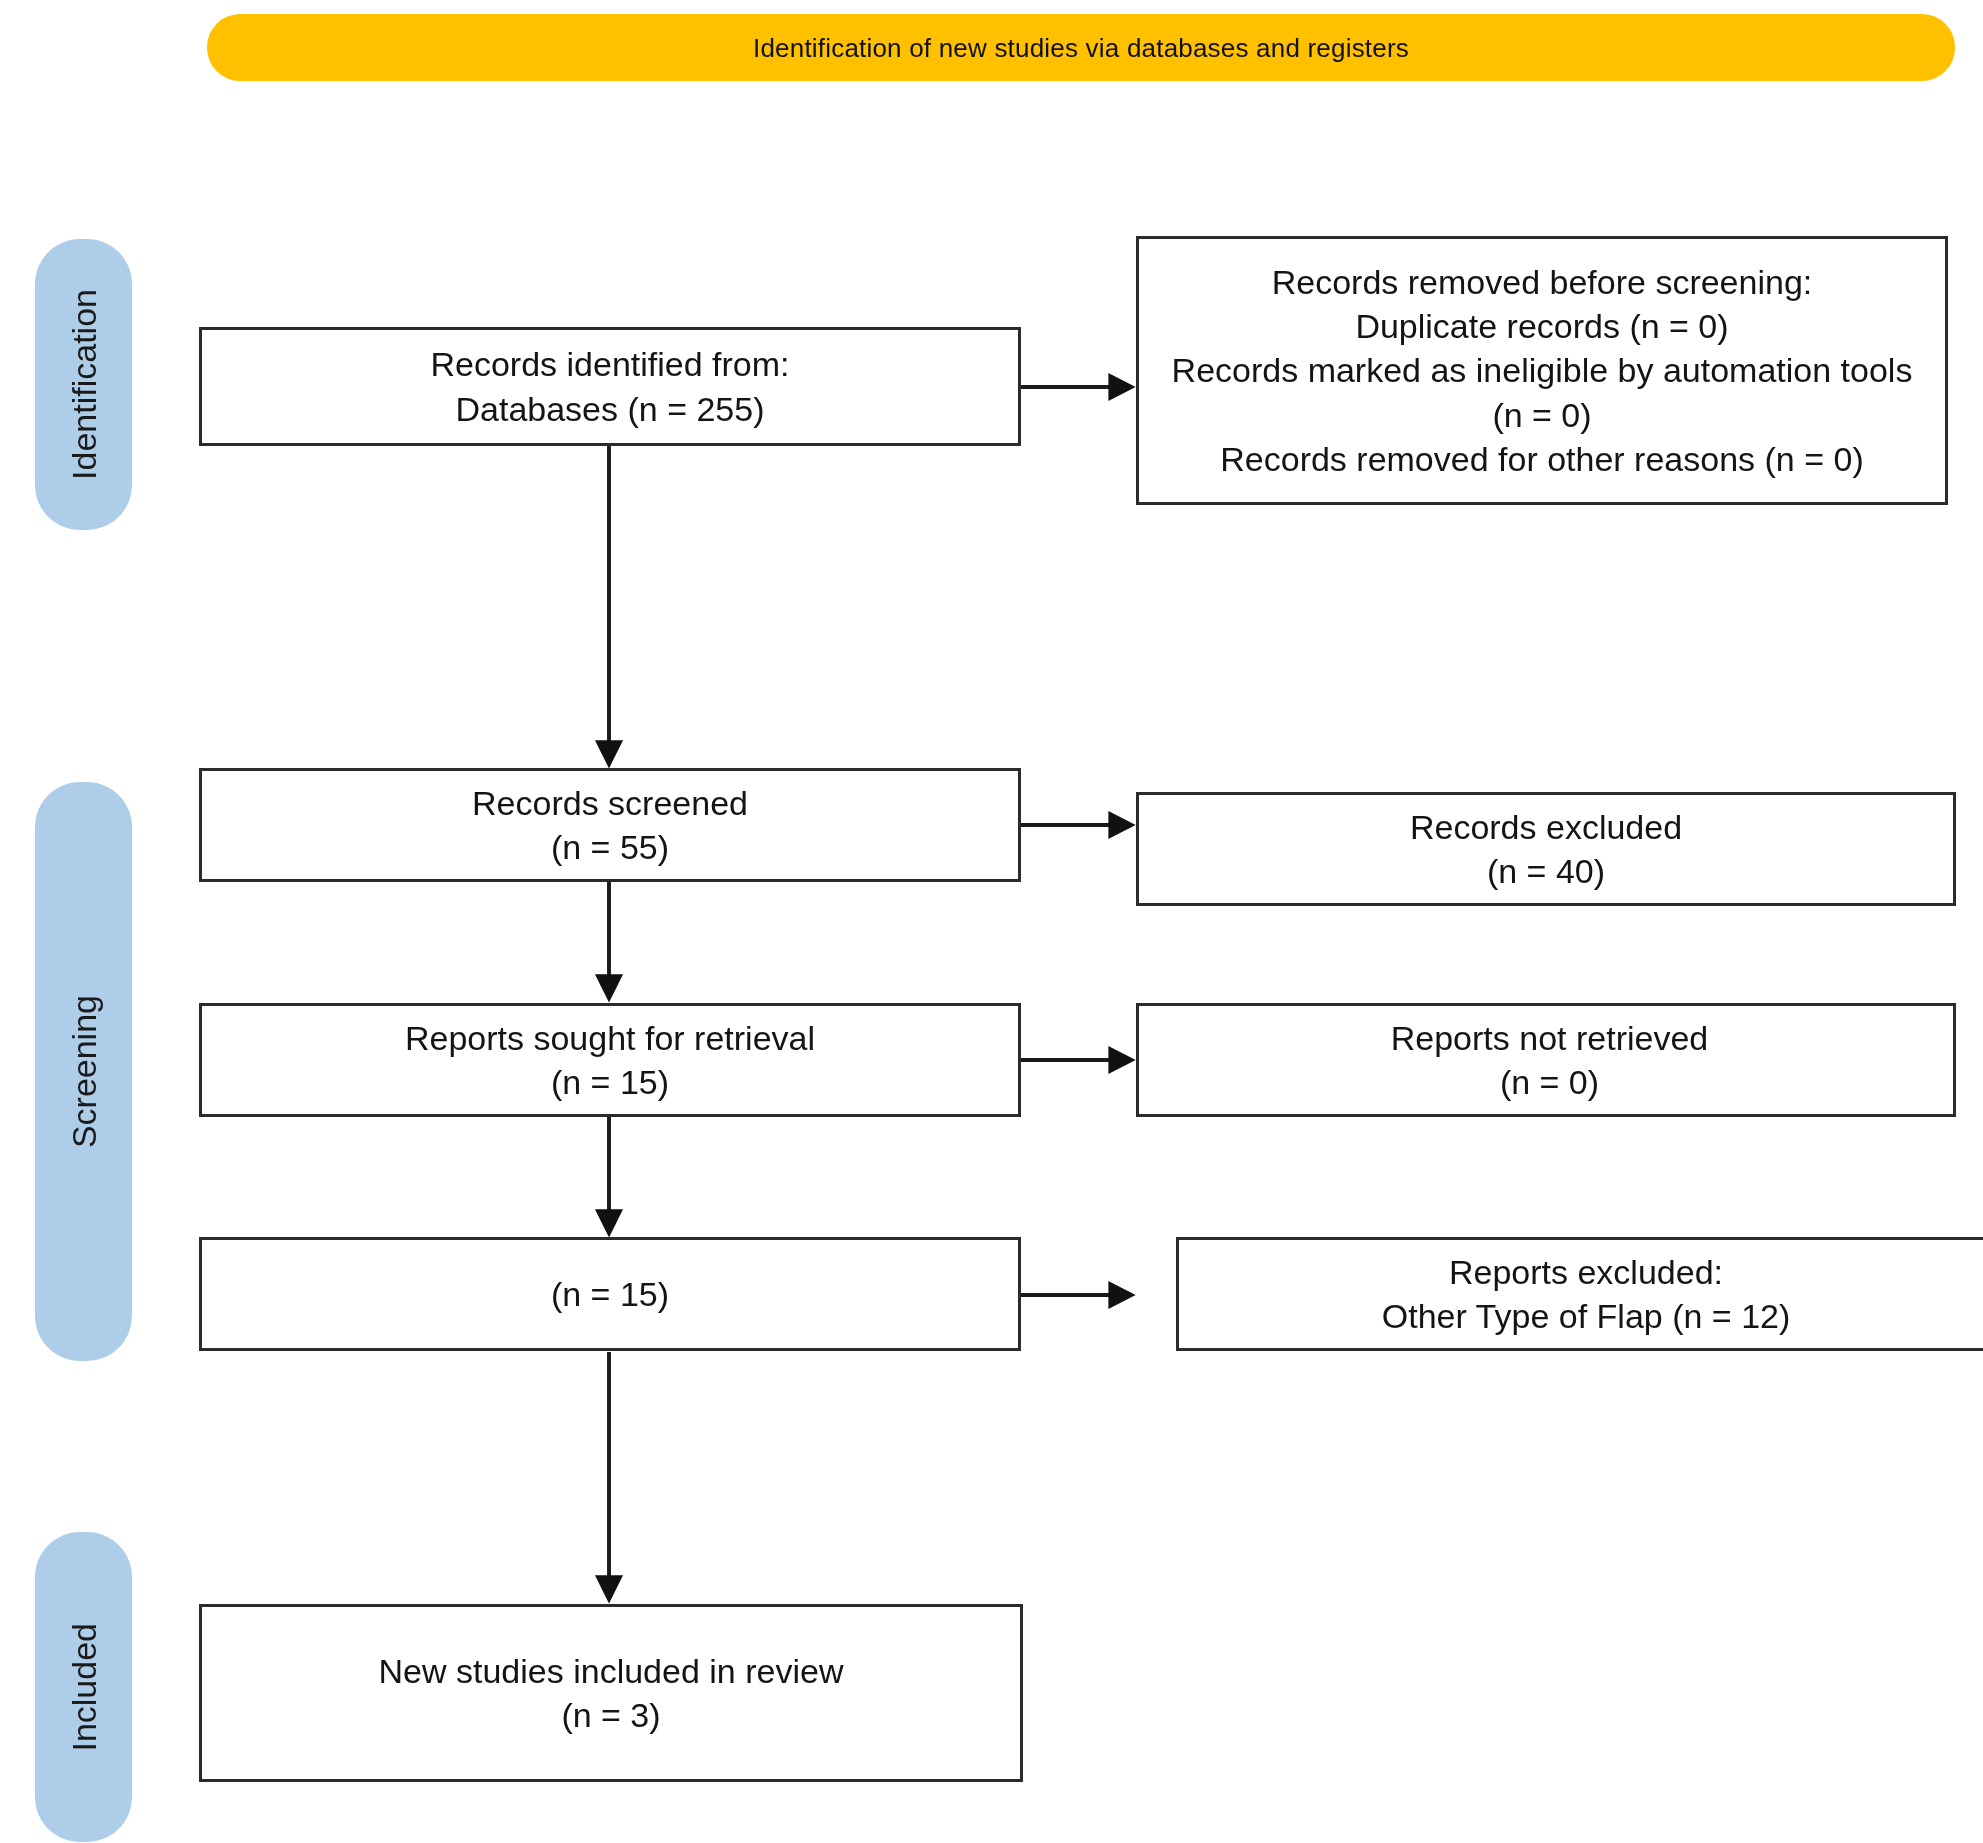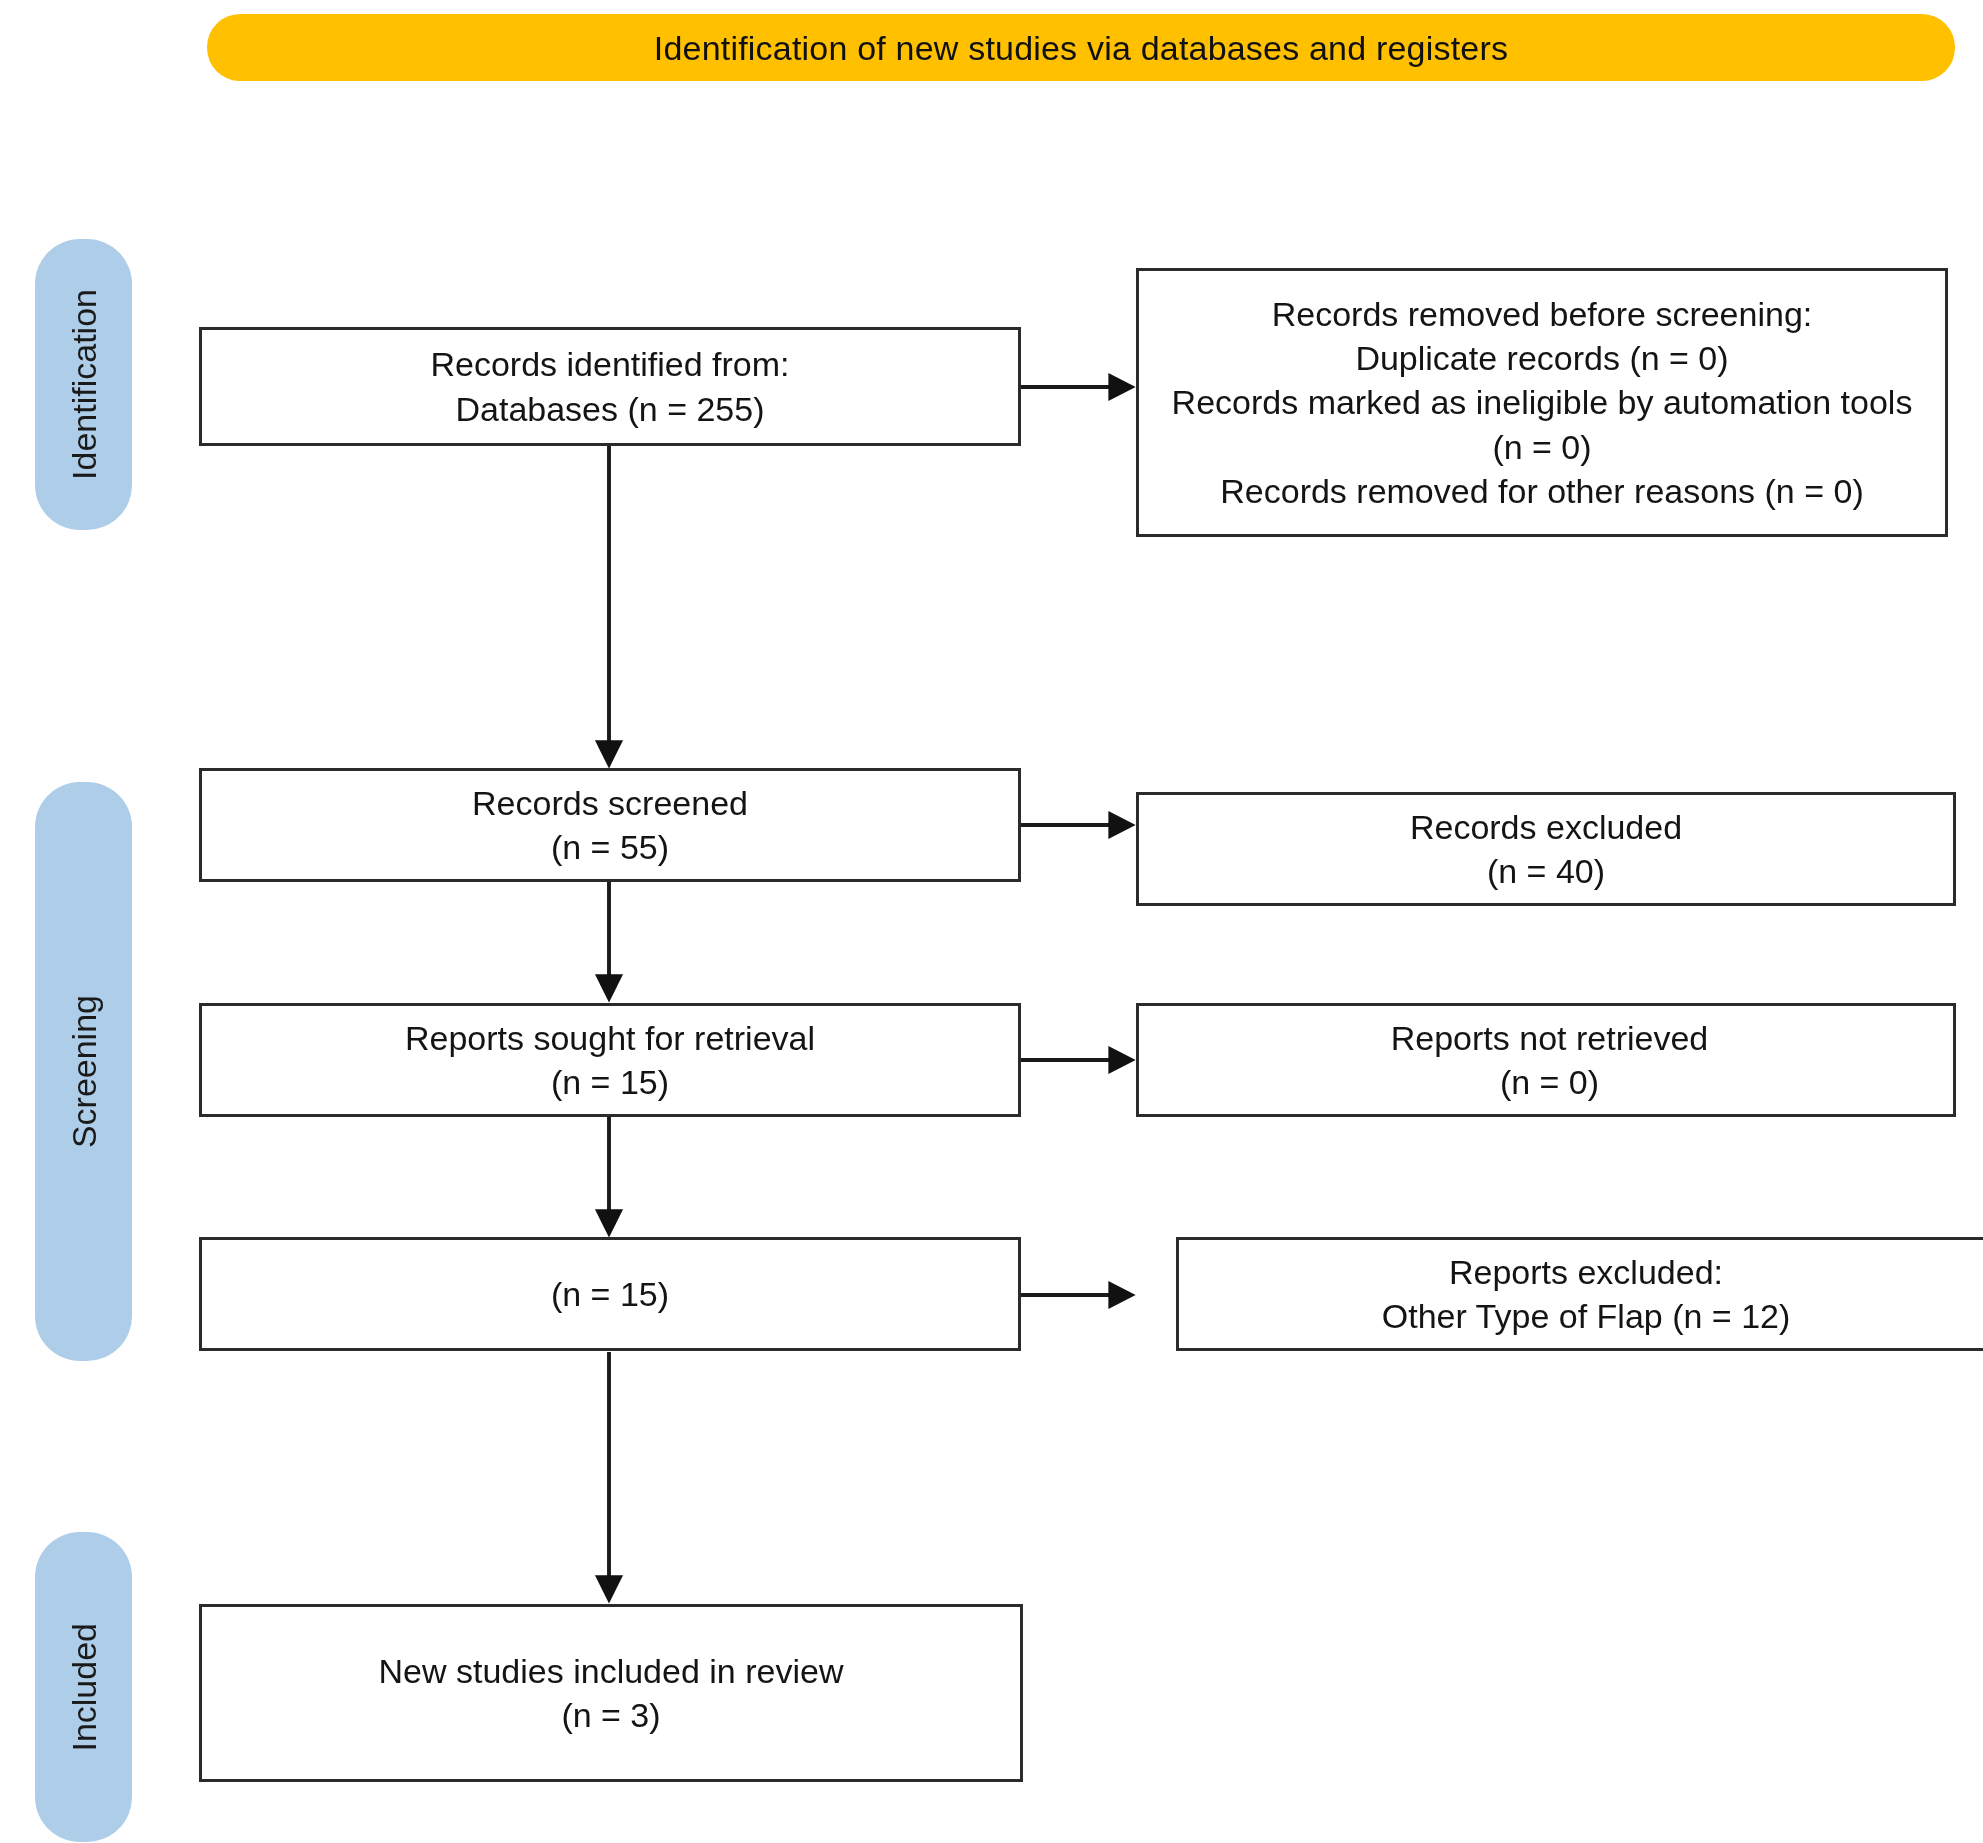--- a/index.html
+++ b/index.html
@@ -25,21 +25,21 @@
     top: 14px;
     width: 1748px;
     height: 67px;
     background: #FFC000;
     border-radius: 33px;
     display: flex;
     align-items: center;
     justify-content: center;
   }
   .stage-banner-label {
-    font-size: 34px;
+    font-size: 26px;
     color: #111111;
     letter-spacing: 0.2px;
     line-height: 1;
     white-space: nowrap;
   }
 
   
   .phase-pill {
     position: absolute;
     left: 35px;
@@ -84,21 +84,21 @@
   .flow-box.wrap .line { white-space: normal; }
 
   
   #box-identified        { left: 199px; top: 327px;  width: 822px; height: 119px; }
   #box-screened          { left: 199px; top: 768px;  width: 822px; height: 114px; }
   #box-sought            { left: 199px; top: 1003px; width: 822px; height: 114px; }
   #box-assessed          { left: 199px; top: 1237px; width: 822px; height: 114px; }
   #box-included          { left: 199px; top: 1604px; width: 824px; height: 178px; }
 
   
-  #box-removed           { left: 1136px; top: 268px;  width: 812px; height: 269px; }
+  #box-removed           { left: 1136px; top: 236px;  width: 812px; height: 269px; }
   #box-records-excluded  { left: 1136px; top: 768px;  width: 820px; height: 114px; margin-top: 24px; }
   #box-not-retrieved     { left: 1136px; top: 1003px; width: 820px; height: 114px; padding-left: 24px; }
   #box-reports-excluded  { left: 1136px; top: 1237px; width: 820px; height: 114px; margin-left: 40px; }
 
   
   .connector {
     position: absolute;
     pointer-events: none;
   }
   .connector svg { display: block; overflow: visible; }

